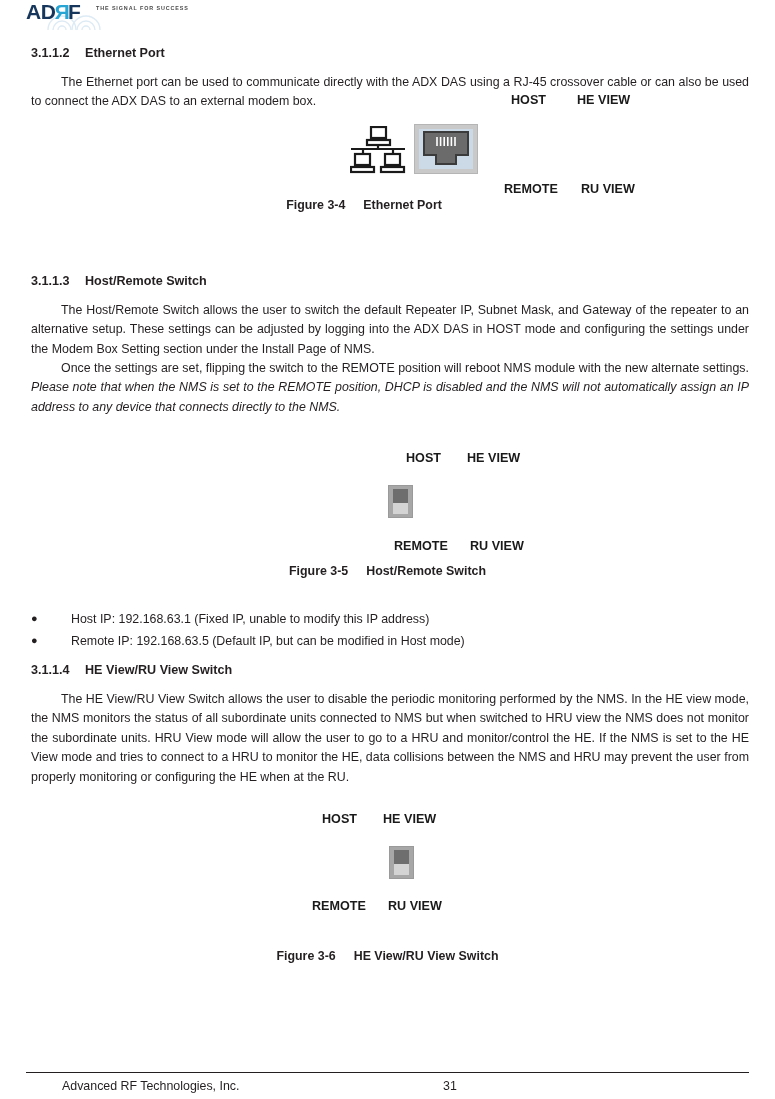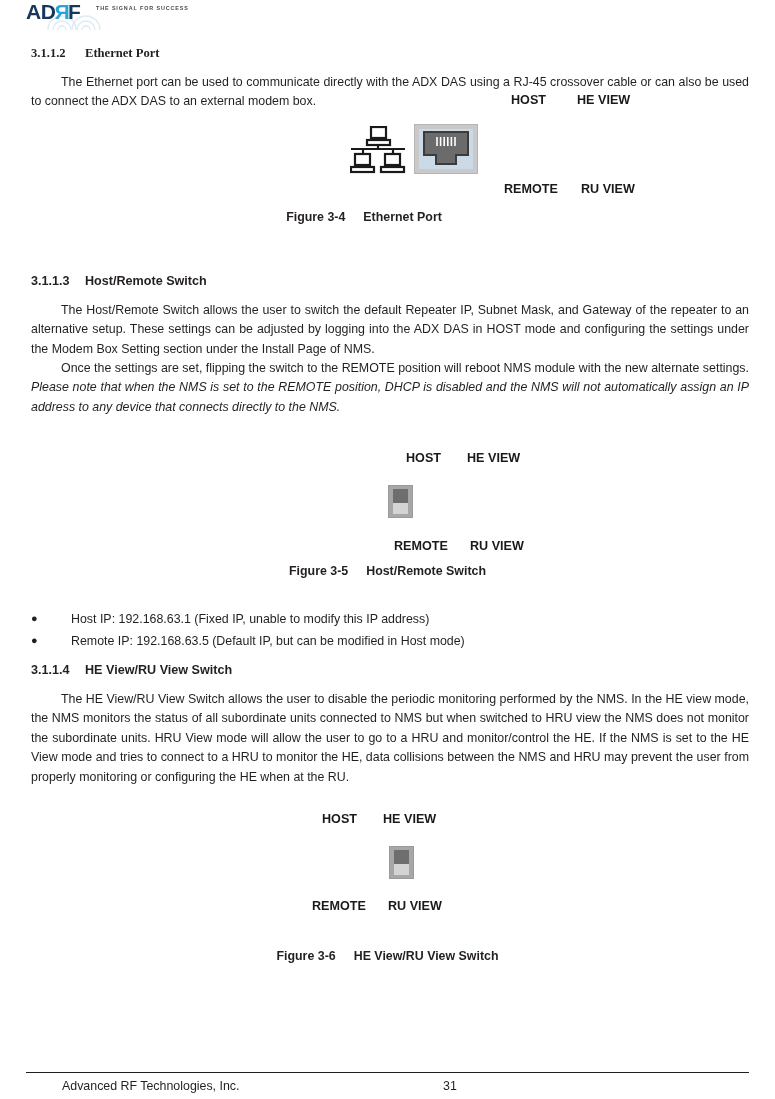--- a/index.html
+++ b/index.html
@@ -185,21 +185,21 @@
       <path d="M16 22 A4 4 0 0 1 24 22"></path>
       <path d="M30 22 A14 14 0 0 1 58 22"></path>
       <path d="M35 22 A9 9 0 0 1 53 22"></path>
       <path d="M40 22 A4 4 0 0 1 48 22"></path>
     </g>
   </svg>
   <div id="logo-mark"><span class="seg-ad">AD</span><span class="seg-r">R</span><span class="seg-f">F</span></div>
   <div id="logo-tag">THE SIGNAL FOR SUCCESS</div>
 </div>
 
-<div class="h4" style="left:31px; top:46px;font-family:Liberation Serif, serif;">
+<div class="h4" style="left:31px; top:46px;">
   <span class="num">3.1.1.2</span><span>Ethernet Port</span>
 </div>
 
 <div class="para" style="left:31px; top:73px; width:718px;">
   <span class="indent"></span><span>The Ethernet port can be used to communicate directly with the ADX DAS using a RJ-45 crossover cable or can also be used to connect the ADX DAS to an external modem box.</span>
 </div>
 
 <div class="swlabel" style="left:499px; top:93px;">HOST</div>
 <div class="swlabel" style="left:565px; top:93px;">HE VIEW</div>
 
@@ -234,21 +234,21 @@
         <line x1="28.4" y1="6" x2="28.4" y2="15"></line>
         <line x1="32" y1="6" x2="32" y2="15"></line>
       </g>
     </svg>
   </div>
 </div>
 
 <div class="swlabel" style="left:492px; top:182px;">REMOTE</div>
 <div class="swlabel" style="left:569px; top:182px;">RU VIEW</div>
 
-<div class="figcap" style="left:0px; top:210px; width:728px;">
+<div class="figcap" style="left:0px; top:198px; width:728px;">
   <span>Figure 3-4</span><span class="gap"></span><span>Ethernet Port</span>
 </div>
 
 <div class="h4" style="left:31px; top:274px;">
   <span class="num">3.1.1.3</span><span>Host/Remote Switch</span>
 </div>
 
 <div class="para" style="left:31px; top:301px; width:718px;">
   <span class="indent"></span><span>The Host/Remote Switch allows the user to switch the default Repeater IP, Subnet Mask, and Gateway of the repeater to an alternative setup.  These settings can be adjusted by logging into the ADX DAS in HOST mode and configuring the settings under the Modem Box Setting section under the Install Page of NMS.</span>
 </div>

